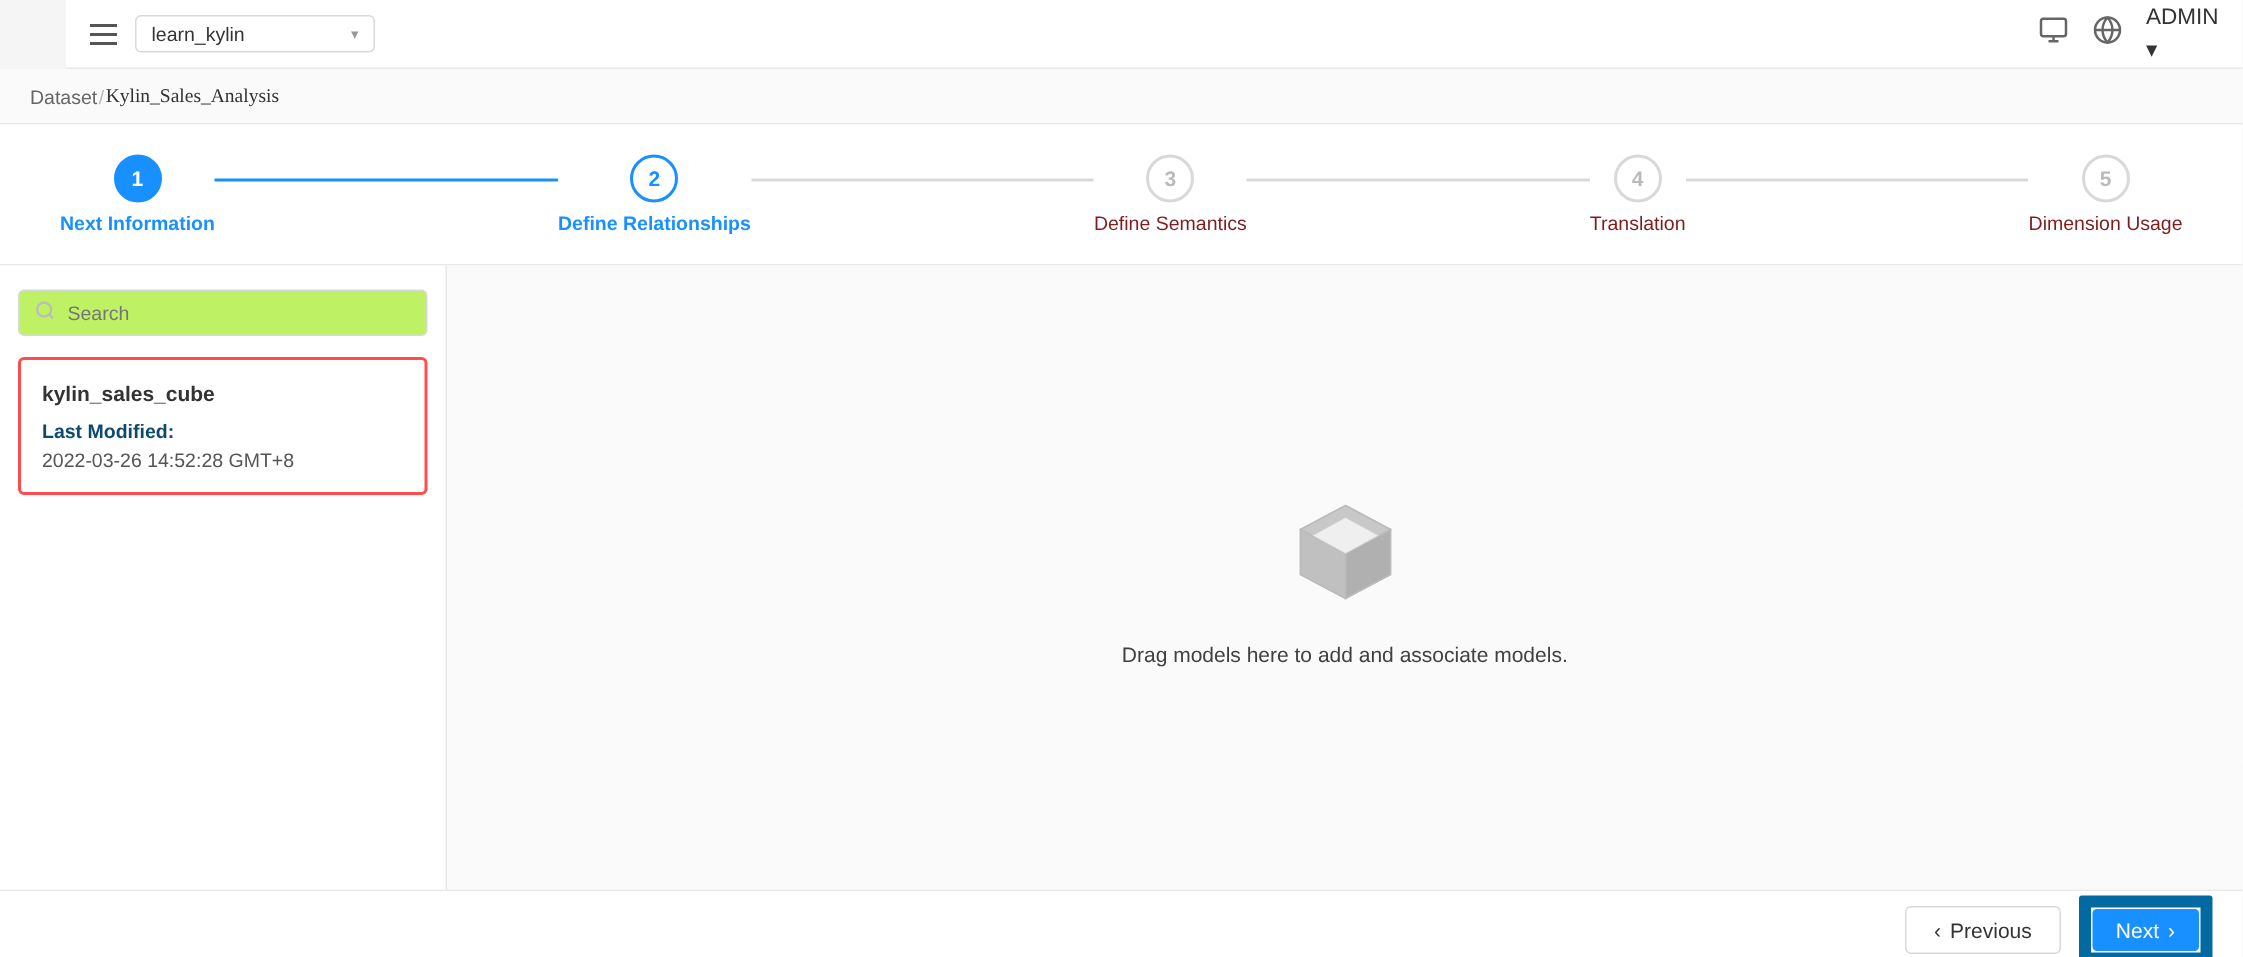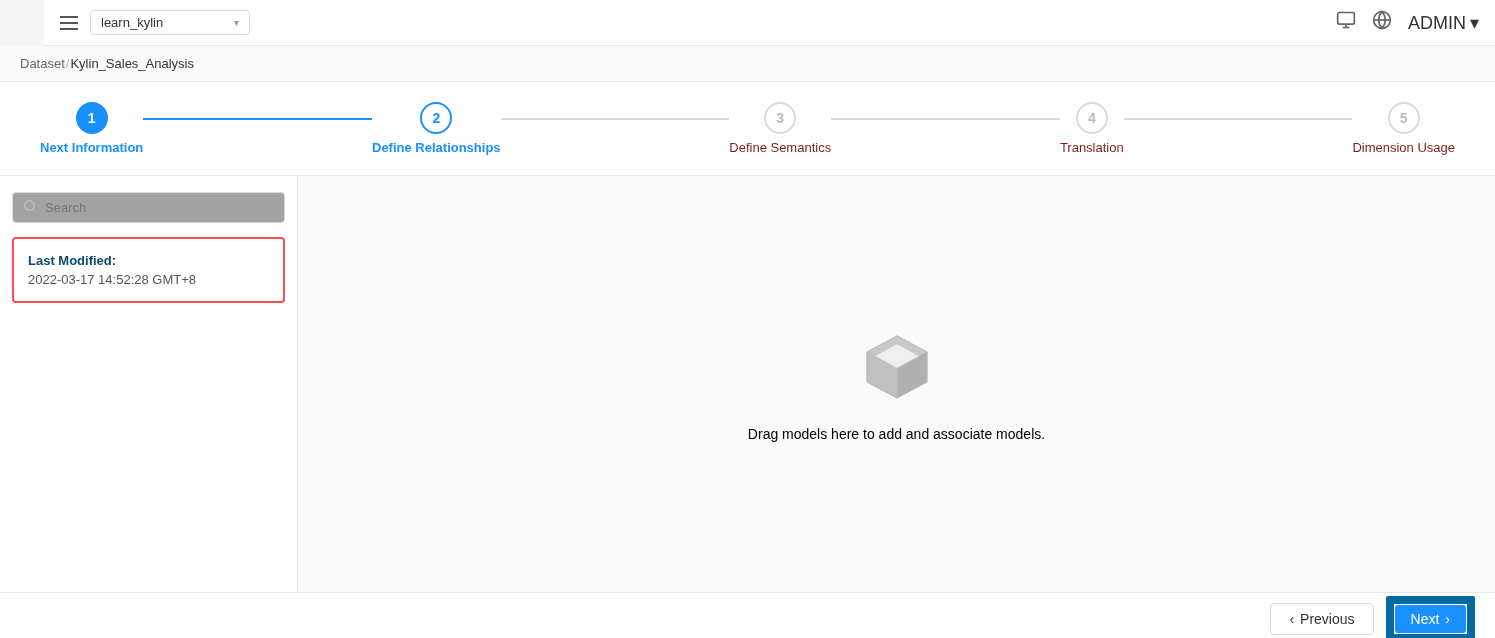--- a/index.html
+++ b/index.html
@@ -17,30 +17,30 @@
     .hamburger-icon span { display: block; width: 18px; height: 2px; background: #555; }
     .project-selector {
       display: flex; align-items: center; gap: 6px;
       border: 1px solid #d9d9d9; border-radius: 4px;
       padding: 4px 10px; background: #fff; cursor: pointer; min-width: 160px;
     }
     .project-name { font-size: 13px; color: #333; }
     .chevron-down { font-size: 10px; color: #999; margin-left: auto; }
     .topbar-right { display: flex; align-items: center; gap: 16px; }
     .topbar-icon { color: #666; font-size: 18px; cursor: pointer; }
-    .admin-btn { display: flex; align-items: flex-end; gap: 4px; font-size: 18px; color: #333; cursor: pointer; }
+    .admin-btn { display: flex; align-items: flex-start; gap: 4px; font-size: 15px; color: #333; cursor: pointer; flex-direction: column; }
 
     
     .breadcrumb {
       display: flex; align-items: center; gap: 1px;
       padding: 10px 20px; background: #fafafa; border-bottom: 1px solid #e8e8e8;
       font-size: 13px; color: #666;
     }
     .breadcrumb-separator { color: #bbb; }
-    .breadcrumb-current { color: #333; }
+    .breadcrumb-current { color: #333; font-family: Liberation Serif, serif; }
 
     
     .stepper {
       display: flex; align-items: center; justify-content: center;
       background: #fff; padding: 20px 40px; border-bottom: 1px solid #e8e8e8;
       gap: 0;
     }
     .step-item { display: flex; flex-direction: column; align-items: center; position: relative; }
     .step-connector {
       flex: 1; height: 2px; margin-bottom: 20px; min-width: 200px;
@@ -66,42 +66,42 @@
     }
 
     
     .sidebar {
       width: 298px; background: #fff; border-right: 1px solid #e8e8e8;
       padding: 16px 12px; flex-shrink: 0;
     }
     .search-box {
       display: flex; align-items: center; gap: 8px;
       border: 1px solid #d9d9d9; border-radius: 4px; padding: 6px 10px;
-      background: #a3a3a3; margin-bottom: 14px;
+      background: #bef264; margin-bottom: 14px;
     }
     .search-icon { color: #bbb; font-size: 14px; }
     .search-input {
       border: none; outline: none; font-size: 13px; color: #333; width: 100%;
       background: transparent;
     }
     .model-card {
       border: 2px solid #ff4d4f; border-radius: 4px; padding: 14px;
       background: #fff; cursor: pointer;
     }
     .model-name { font-size: 14px; font-weight: 600; color: #333; margin-bottom: 10px; }
     .model-modified-label { font-size: 13px; font-weight: 600; color: #0c4a6e; margin-bottom: 4px; }
     .model-modified-value { font-size: 13px; color: #555; }
 
     
     .drop-area {
       flex: 1; display: flex; flex-direction: column; align-items: center; justify-content: center;
       background: #fafafa; gap: 16px;
     }
     .cube-icon { color: #bbb; }
-    .drop-text { font-size: 14px; color: #000000; }
+    .drop-text { font-size: 14px; color: #404040; }
 
     
     .footer {
       display: flex; align-items: center; justify-content: flex-end;
       padding: 10px 20px; background: #fff; border-top: 1px solid #e8e8e8;
       height: 52px; gap: 12px;
     }
     .prev-btn {
       display: flex; align-items: center; gap: 6px;
       padding: 7px 18px; border: 1px solid #d9d9d9; border-radius: 4px;
@@ -199,22 +199,23 @@
     <div class="search-box">
       <span class="search-icon">
         <svg width="14" height="14" viewBox="0 0 24 24" fill="none" stroke="#bbb" stroke-width="2.5">
           <circle cx="11" cy="11" r="8"></circle>
             <line x1="21" y1="21" x2="16.65" y2="16.65"></line>
         </svg>
       </span>
       <input class="search-input" type="text" placeholder="Search" style="">
     </div>
     <div class="model-card">
+      <div class="model-name">kylin_sales_cube</div>
       <div class="model-modified-label">Last Modified:</div>
-      <div class="model-modified-value">2022-03-17 14:52:28 GMT+8</div>
+      <div class="model-modified-value">2022-03-26 14:52:28 GMT+8</div>
     </div>
   </div>
 
   <div class="drop-area">
     <span class="cube-icon">
       <svg width="80" height="80" viewBox="0 0 80 80" fill="none">
 
         <polygon points="40,10 70,26 70,56 40,72 10,56 10,26" fill="#d9d9d9" stroke="#bbb" stroke-width="1"></polygon>
         <polygon points="40,10 70,26 40,42 10,26" fill="#c8c8c8" stroke="#bbb" stroke-width="1"></polygon>
         <polygon points="40,42 70,26 70,56 40,72" fill="#b0b0b0" stroke="#bbb" stroke-width="1"></polygon>

